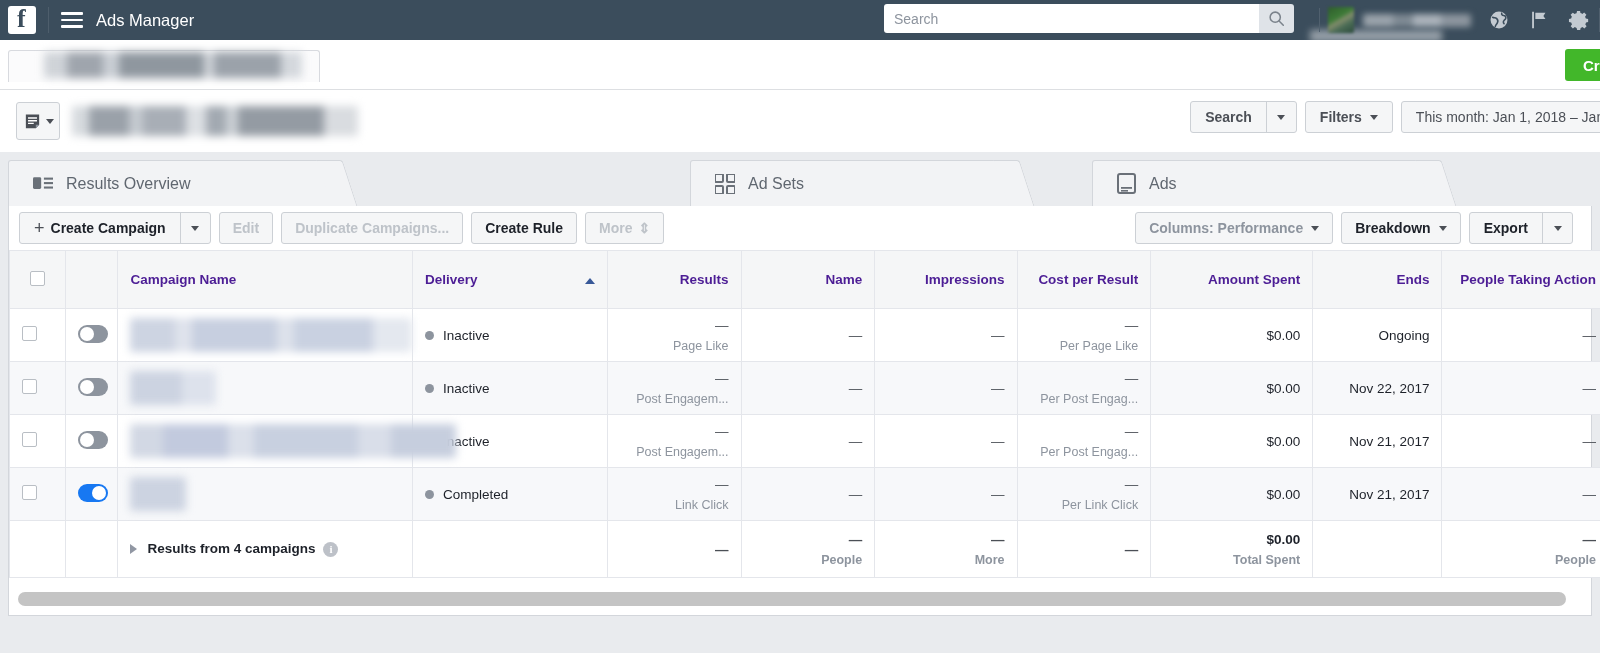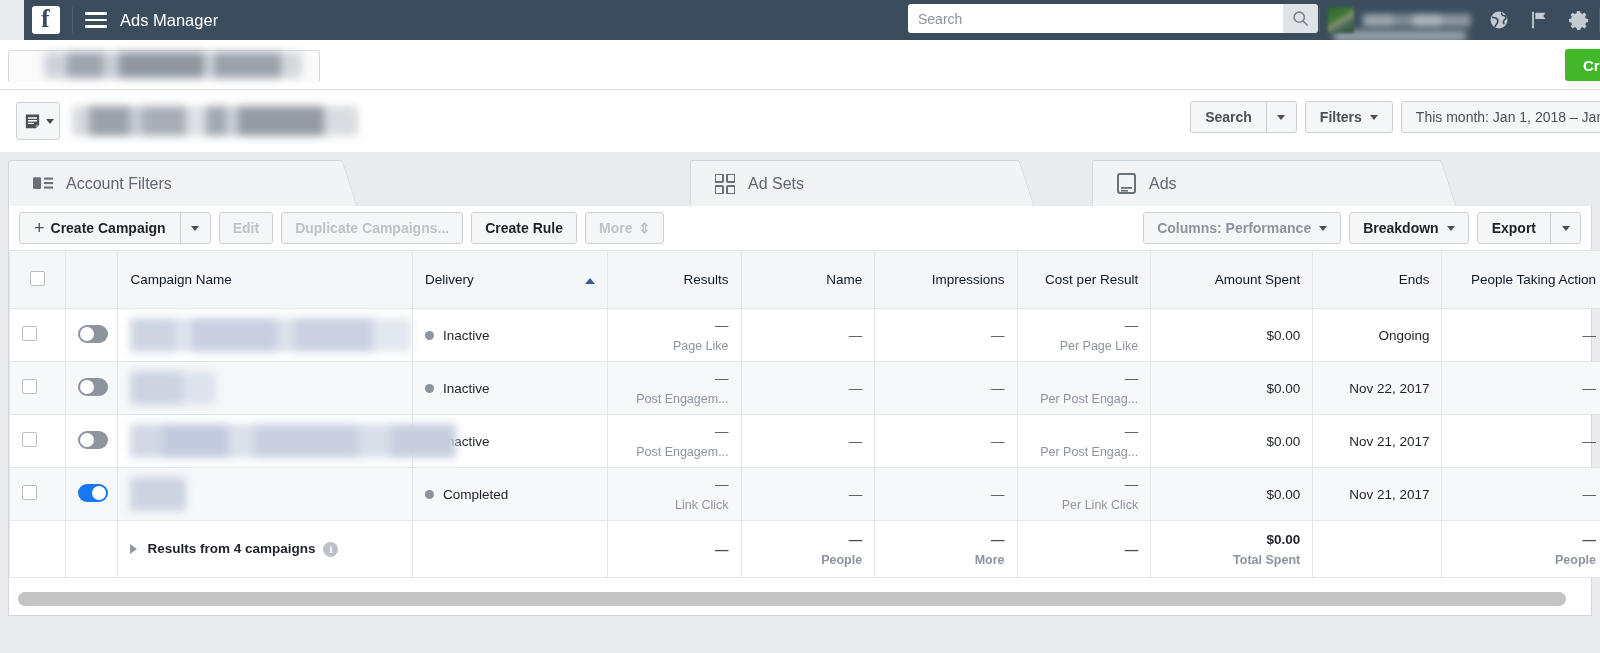--- a/index.html
+++ b/index.html
@@ -9,21 +9,20 @@
     font-family: "Liberation Sans", sans-serif;
     overflow: hidden;
     -webkit-font-smoothing: antialiased;
   }
 
   
   .topnav {
     height: 40px; background: #3b4d5c;
     display: flex; align-items: center;
     position: relative;
-    margin-left: 24px;
   }
   .fb-logo {
     width: 28px; height: 28px; margin-left: 8px;
     background: #fff; border-radius: 3px;
     position: relative; flex: none;
   }
   .fb-logo::after {
     content: "f"; position: absolute; left: 9px; top: -2px;
     font-family: "Liberation Serif", serif; font-weight: bold;
     font-size: 26px; color: #3b4d5c;
@@ -146,30 +145,30 @@
   .tab-t1 { left: 8px;   width: 330px; }
   .tab-t2 { left: 345px; width: 325px; }
   .tab-t3 { left: 690px; width: 325px; }
   .tab-t4 { left: 1092px; width: 345px; }
 
   
   .panel { background: #fff; border: 1px solid #d3d6db; border-top: none; margin: 0 8px 0 8px; height: 410px; position: relative; }
 
   .toolbar { height: 44px; position: relative; padding: 6px 10px; display: flex; align-items: center; gap: 8px; }
   .btn.disabled { color: #bec3c9; background: #f5f6f7; cursor: default; }
-  .toolbar-right { position: absolute; right: 10px; top: 6px; display: flex; gap: 8px; }
+  .toolbar-right { position: absolute; right: 18px; top: 6px; display: flex; gap: 8px; }
   .plus { font-size: 18px; font-weight: normal; margin-right: 6px; color: #4b4f56; }
 
   
   .tbl-wrap { position: absolute; left: 0; right: 0; top: 44px; bottom: 0; }
   table.grid { border-collapse: collapse; width: 1600px; table-layout: fixed; }
   table.grid th, table.grid td { border: 1px solid #e4e6eb; font-size: 13.5px; }
   table.grid thead th {
     background: #f5f6f7; height: 58px; vertical-align: middle;
-    color: #0f172a; font-weight: normal; padding: 0 12px;
+    color: #4c1d95; font-weight: bold; padding: 0 12px;
   }
   th.num, td.num { text-align: right; }
   th.lft, td.lft { text-align: left; }
   th.sorted { color: #385898; }
   .sortarrow { display:inline-block;width:0;height:0;border-left:5px solid transparent;border-right:5px solid transparent;border-bottom:6px solid #385898; float: right; margin-top: 6px; }
 
   td { height: 53px; padding: 0 12px; color: #1d2129; vertical-align: middle; }
   tr.alt td { background: #f7f8fa; }
   .cellmain { display: block; line-height: 16px; }
   .cellsub { display: block; font-size: 12.5px; color: #8d949e; margin-top: 5px; line-height: 14px; }
@@ -293,21 +292,21 @@
 </div>
 
 <div class="tabbar">
   <div class="tab tab-t1">
     <svg width="20" height="17" viewBox="0 0 22 18">
       <rect x="0" y="2" width="9" height="13" rx="1.5" fill="#6a7078"></rect>
       <rect x="12" y="2.5" width="10" height="2.3" fill="#6a7078"></rect>
       <rect x="12" y="7.4" width="10" height="2.3" fill="#6a7078"></rect>
       <rect x="12" y="12.3" width="10" height="2.3" fill="#6a7078"></rect>
     </svg>
-    <span>Account Filters</span>
+    <span>Results Overview</span>
     <div class="skew-r"></div>
   </div>
 
 
   <div class="tab tab-t3">
     <svg width="20" height="20" viewBox="0 0 20 20">
       <rect x="0" y="0" width="8" height="8" rx="1" fill="none" stroke="#6a7078" stroke-width="2"></rect>
       <rect x="12" y="0" width="8" height="8" rx="1" fill="none" stroke="#6a7078" stroke-width="2"></rect>
       <rect x="0" y="12" width="8" height="8" rx="1" fill="none" stroke="#6a7078" stroke-width="2"></rect>
       <rect x="12" y="12" width="8" height="8" rx="1" fill="none" stroke="#6a7078" stroke-width="2"></rect>

